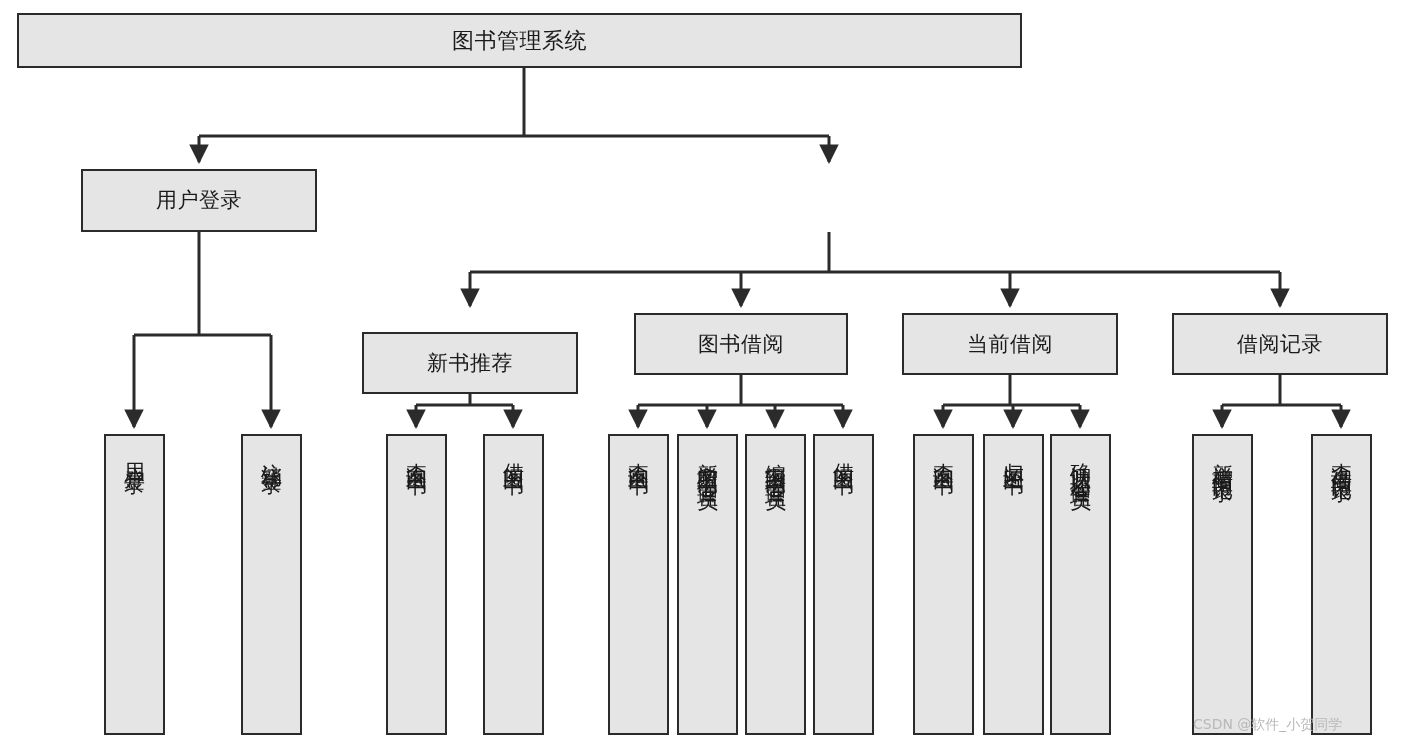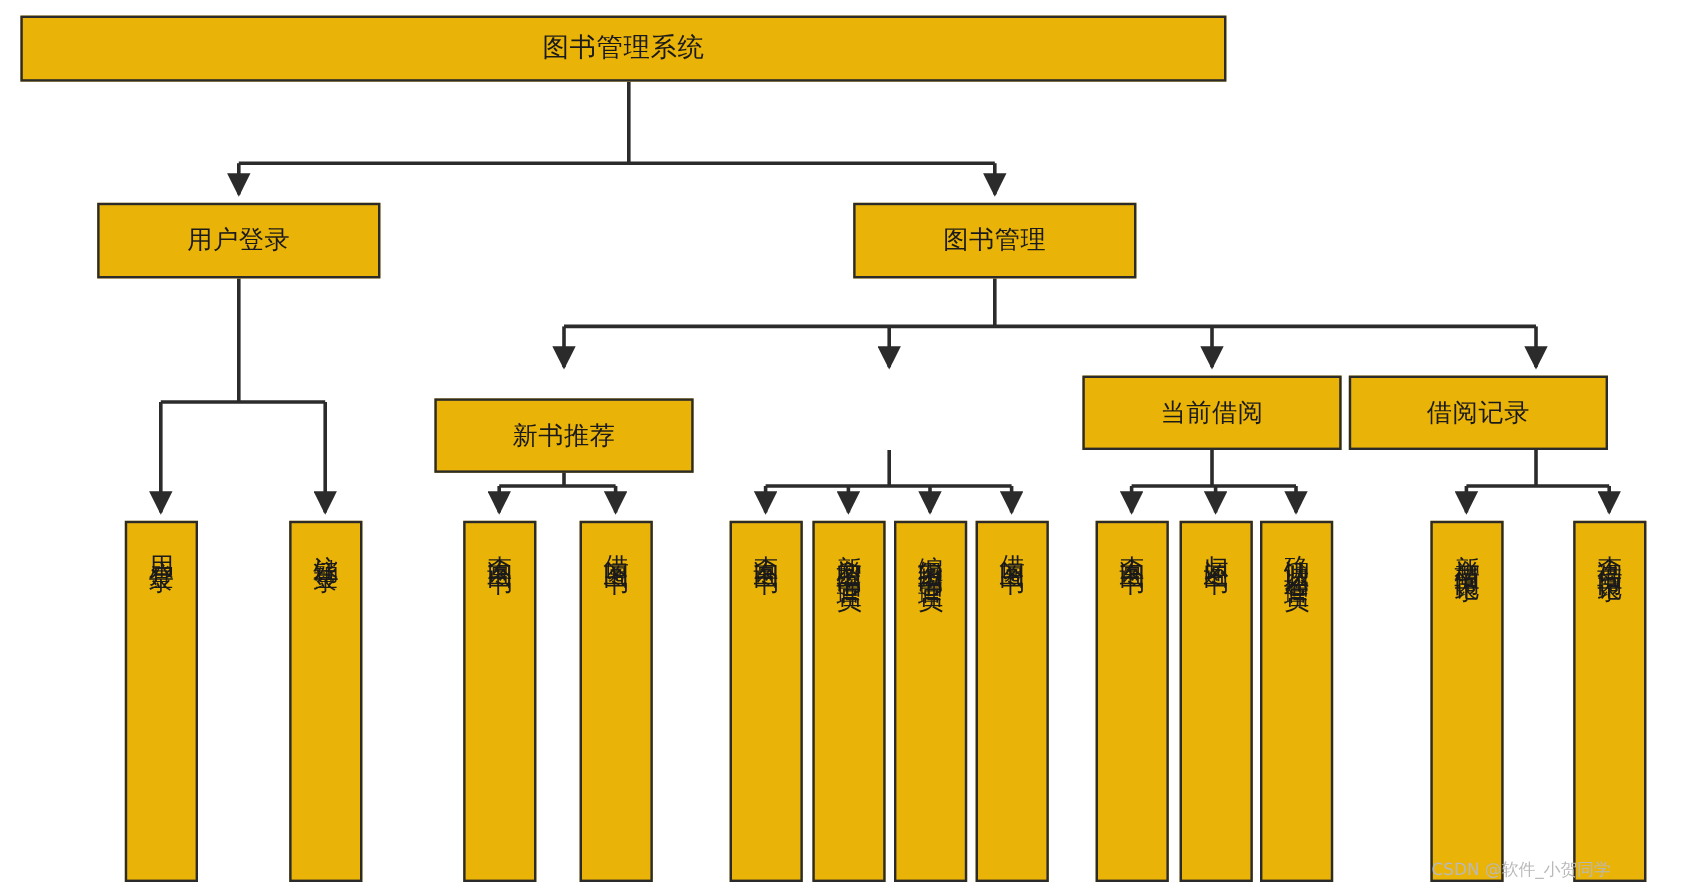--- a/index.html
+++ b/index.html
@@ -21,21 +21,21 @@
     position: absolute;
     left: 0;
     top: 0;
     width: 1405px;
     height: 747px;
     pointer-events: none;
   }
   .node {
     position: absolute;
     box-sizing: border-box;
-    background: #eab308;
+    background: #e5e5e5;
     border: 2px solid #2b2b2b;
     display: flex;
     align-items: center;
     justify-content: center;
     color: #1a1a1a;
     z-index: 2;
   }
   .node .lbl {
     display: block;
     line-height: 1.18;
@@ -128,31 +128,31 @@
     </g>
   </svg>
 
   <div class="node root h" id="n-root" style="left: 17px; top: 13px; width: 1005px; height: 55px;">
     <span class="lbl">图书管理系统</span>
   </div>
 
   <div class="node h" id="n-l2-0" style="left: 81px; top: 169px; width: 236px; height: 63px;">
     <span class="lbl">用户登录</span>
   </div>
-  <div class="node h" id="n-l2-1" style="left: 711px; top: 169px; width: 236px; height: 63px;">
-    <span class="lbl">图书管理</span>
-  </div>
 
   <div class="node h" id="n-l3-0" style="left: 362px; top: 313px; width: 216px; height: 62px; margin-top: 19px;">
     <span class="lbl">新书推荐</span>
   </div>
+  <div class="node h" id="n-l3-1" style="left: 634px; top: 313px; width: 214px; height: 62px;">
+    <span class="lbl">图书借阅</span>
+  </div>
   <div class="node h" id="n-l3-2" style="left: 902px; top: 313px; width: 216px; height: 62px;">
     <span class="lbl">当前借阅</span>
   </div>
-  <div class="node h" id="n-l3-3" style="left: 1124px; top: 313px; width: 216px; height: 62px;">
+  <div class="node h" id="n-l3-3" style="left: 1172px; top: 313px; width: 216px; height: 62px;">
     <span class="lbl">借阅记录</span>
   </div>
 
   <div class="node v" id="n-lf-0" style="left: 104px; top: 434px; width: 61px; height: 301px;">
     <span class="lbl">用户登录</span>
   </div>
   <div class="node v" id="n-lf-1" style="left: 241px; top: 434px; width: 61px; height: 301px;">
     <span class="lbl">注销登录</span>
   </div>
   <div class="node v" id="n-lf-2" style="left: 386px; top: 434px; width: 61px; height: 301px;">

